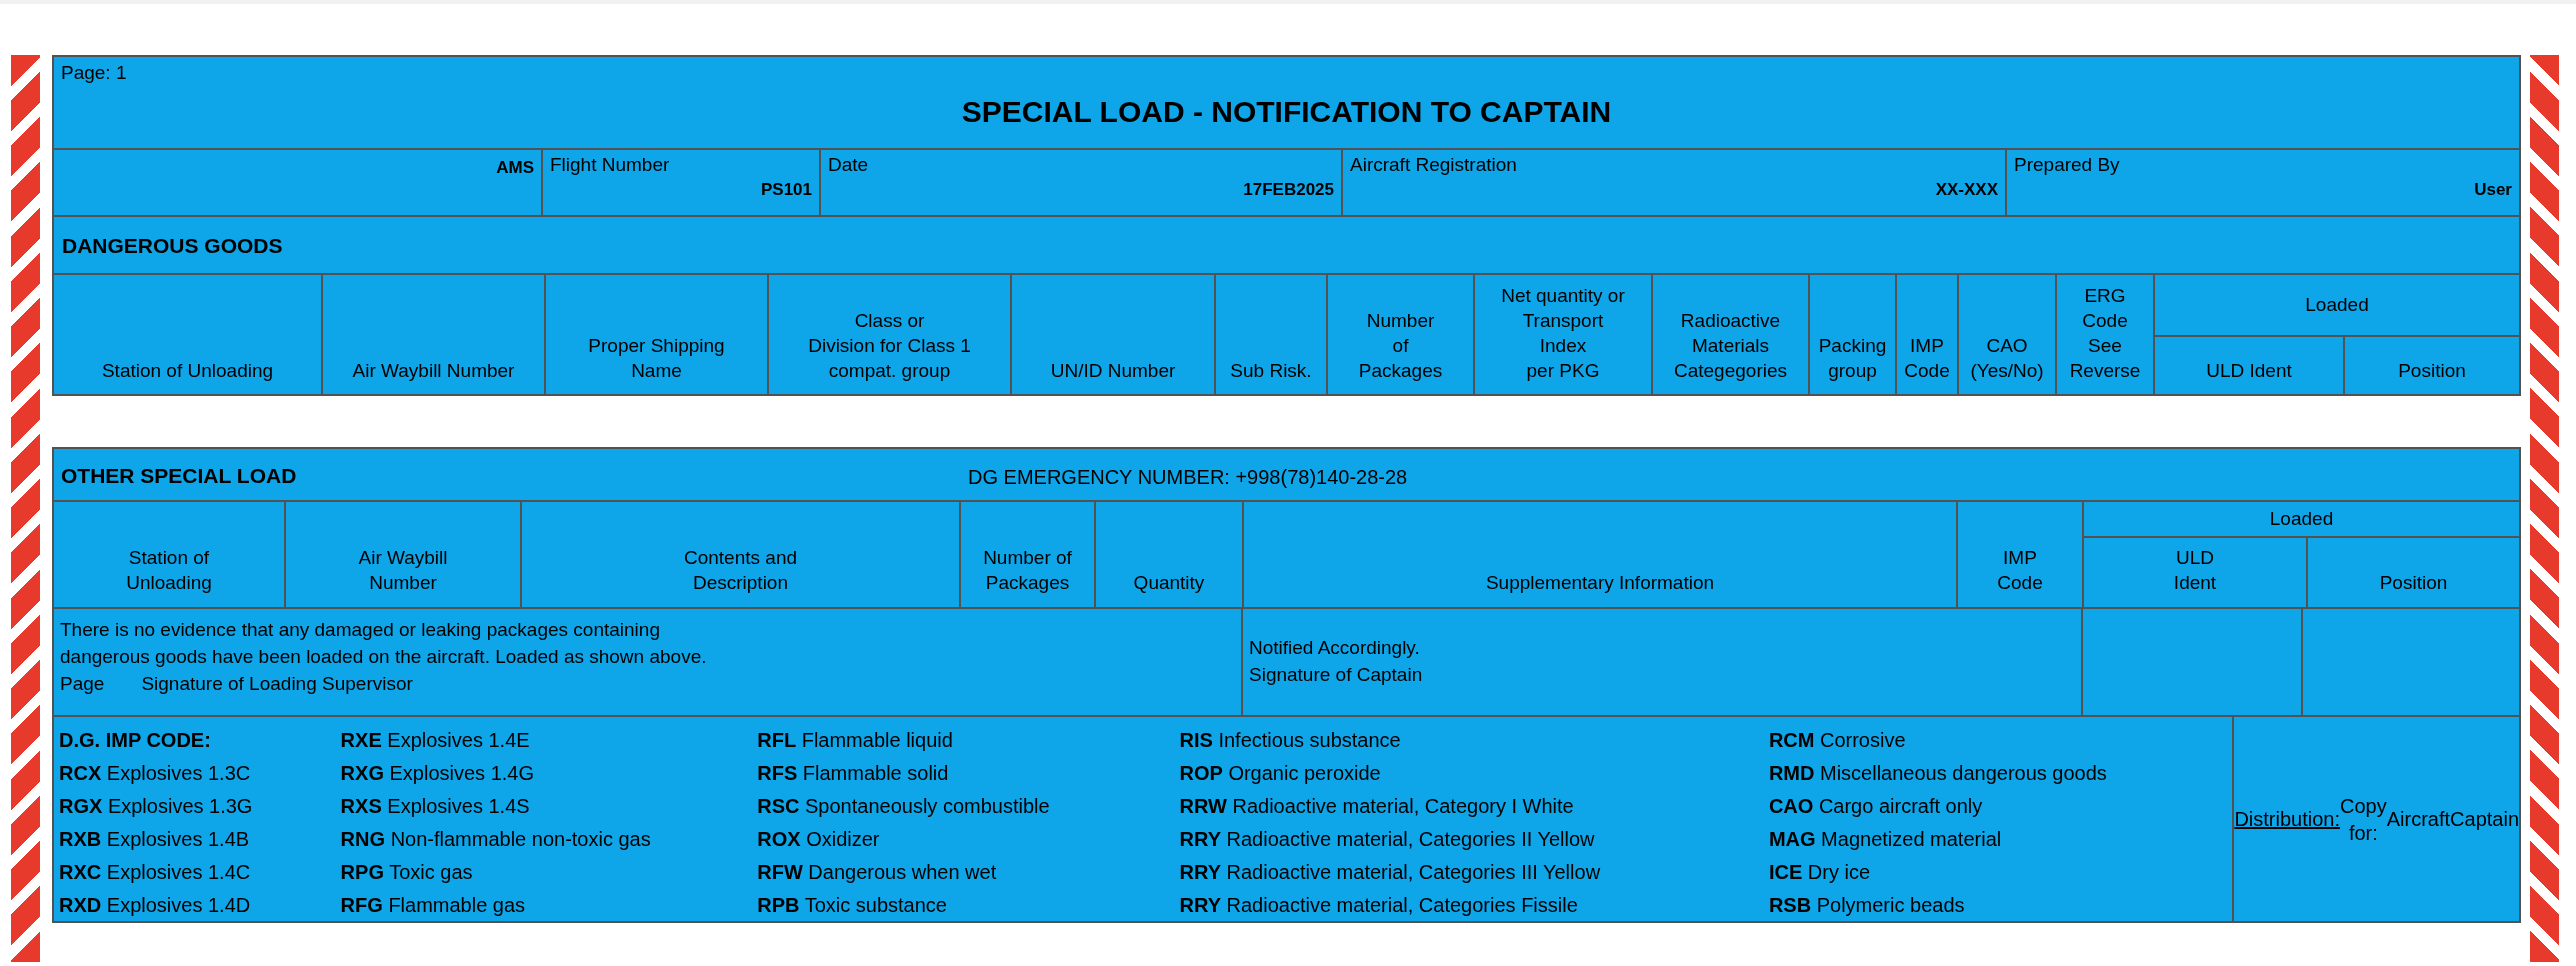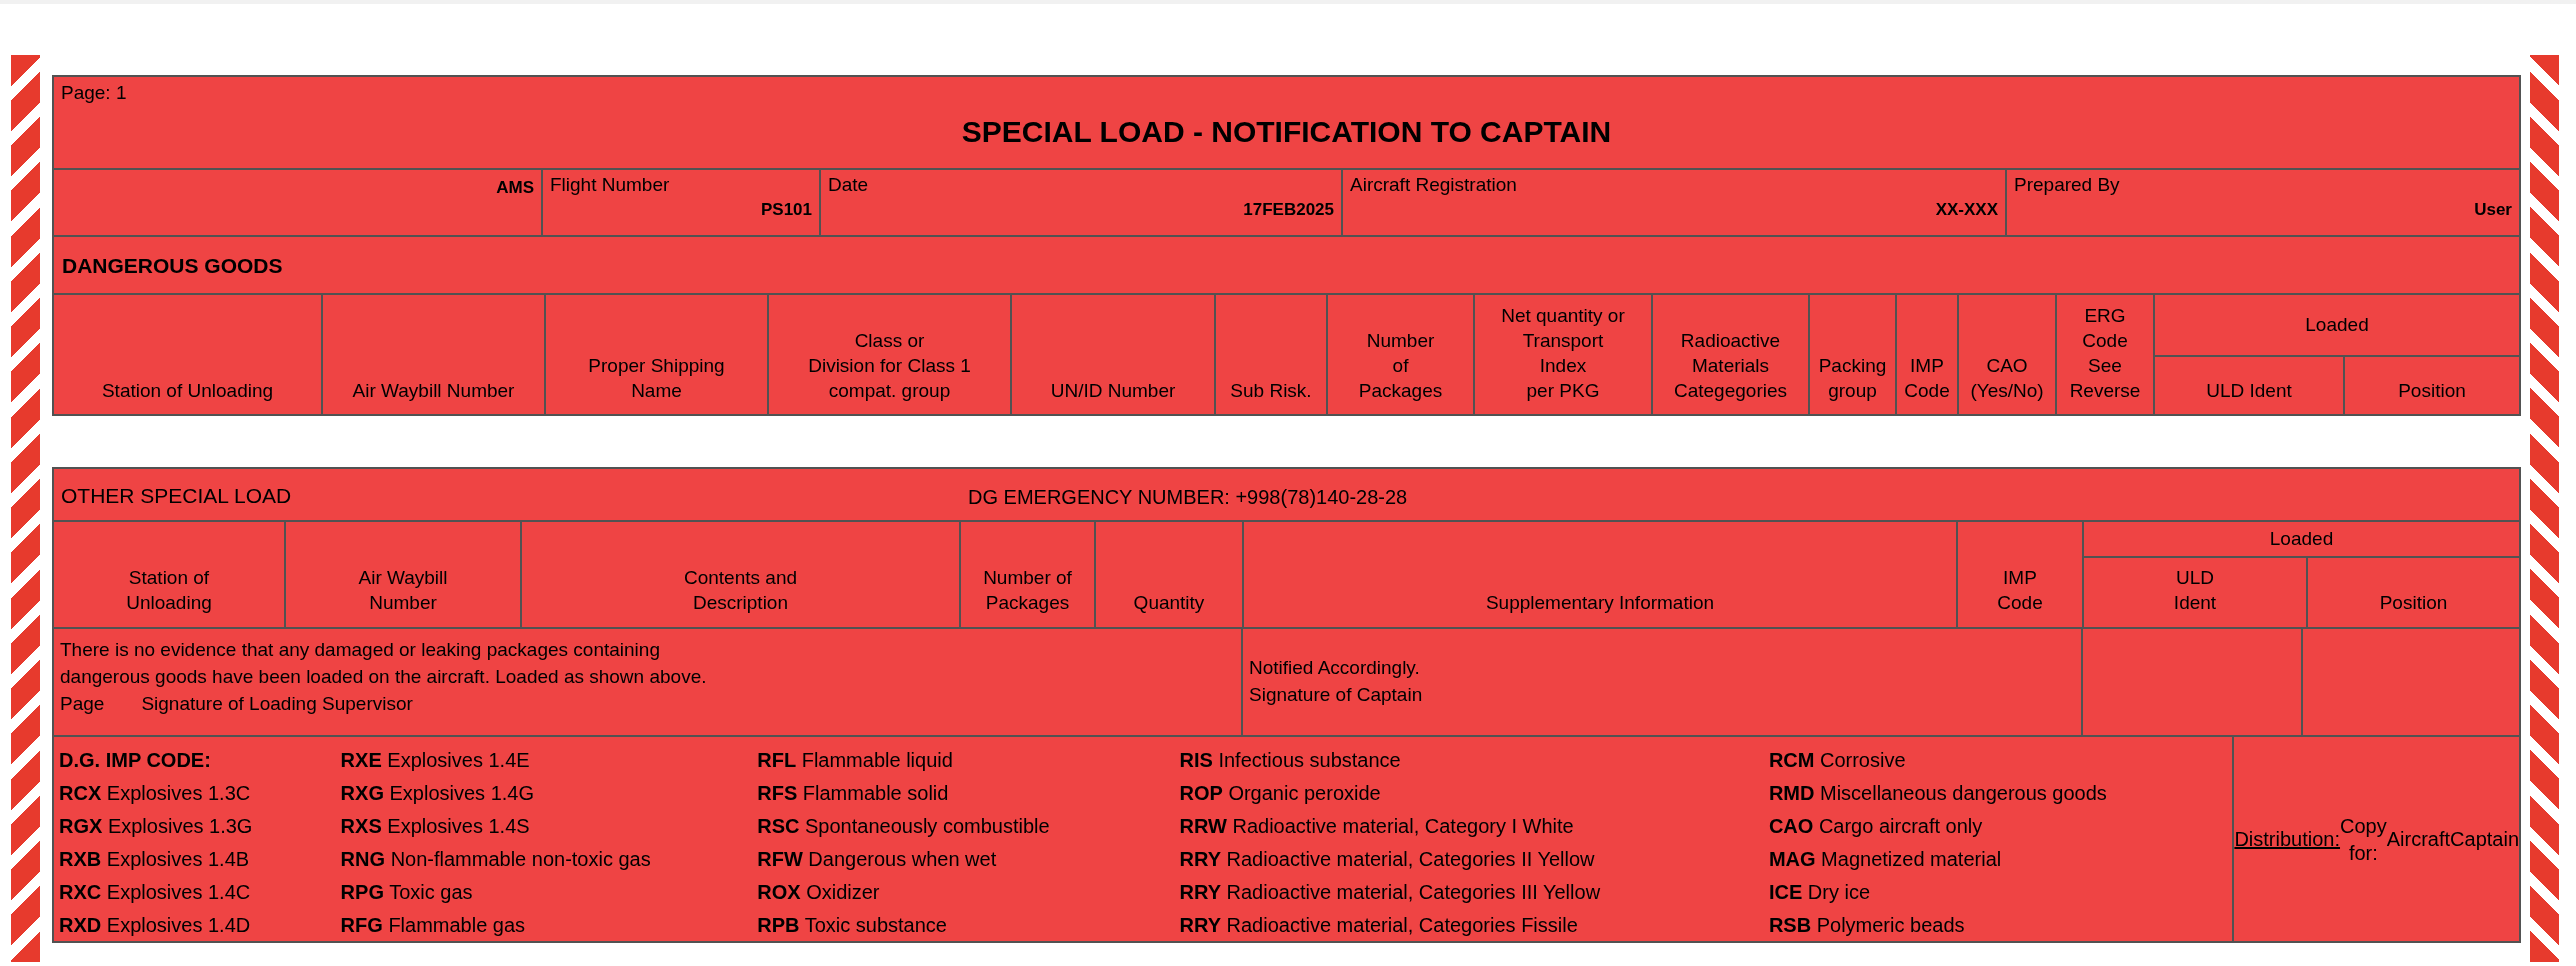--- a/index.html
+++ b/index.html
@@ -17,21 +17,21 @@
     background: #f1f1f1;
   }
   .stripe {
     position: absolute; top: 55px; width: 29px; height: 907px;
   }
   .stripe-left  { left: 11px;  background: repeating-linear-gradient(135deg, #e73a2d 0 22px, #ffffff 22px 32px); }
   .stripe-right { left: 2530px; background: repeating-linear-gradient(45deg,  #e73a2d 0 22px, #ffffff 22px 32px); }
 
   .boxA, .boxB {
     position: absolute; left: 52px; width: 2469px;
-    border: 2px solid #525252; background: #ef4444; margin-top: 20px;
+    border: 2px solid #525252; background: #0ea5e9;
   }
   .boxA { top: 55px;  height: 341px; }
   .boxB { top: 447px; height: 476px; }
 
   
   .r1 { position: relative; height: 93px; border-bottom: 2px solid #525252; }
   .page-num { position: absolute; left: 7px; top: 5px; font-size: 19px; }
   .title { text-align: center; padding-top: 38px; font-size: 30px; font-weight: bold; }
 
   
@@ -61,21 +61,21 @@
   .loaded-top {
     height: 62px; border-bottom: 2px solid #525252;
     display: flex; align-items: center; justify-content: center; font-size: 19px;
   }
   .loaded-bottom { flex: 1; display: flex; }
   .loaded-bottom > div + div { border-left: 2px solid #525252; }
   .uld-dg { width: 188px; } .pos-dg { flex: 1; }
 
   
   .r5 { position: relative; height: 53px; border-bottom: 2px solid #525252; }
-  .osl-title { position: absolute; left: 7px; top: 15px; font-size: 21px; font-weight: normal; }
+  .osl-title { position: absolute; left: 7px; top: 15px; font-size: 21px; font-weight: bold; }
   .dg-emergency { position: absolute; left: 914px; top: 17px; font-size: 20px; }
 
   
   .r6 { display: flex; height: 107px; border-bottom: 2px solid #525252; }
   .r6 > div + div { border-left: 2px solid #525252; }
   .o1{width:230px}.o2{width:236px}.o3{width:439px}.o4{width:135px}
   .o5{width:148px}.o6{width:714px}.o7{width:126px}
   .loaded-group2 { flex: 1; display: flex; flex-direction: column; }
   .loaded-top2 {
     height: 36px; border-bottom: 2px solid #525252;
@@ -240,22 +240,22 @@
         <div><span class="lcode">RXG</span> <span>Explosives 1.4G</span></div>
         <div><span class="lcode">RXS</span> <span>Explosives 1.4S</span></div>
         <div><span class="lcode">RNG</span> <span>Non-flammable non-toxic gas</span></div>
         <div><span class="lcode">RPG</span> <span>Toxic gas</span></div>
         <div><span class="lcode">RFG</span> <span>Flammable gas</span></div>
       </div>
       <div class="lcol l3">
         <div><span class="lcode">RFL</span> <span>Flammable liquid</span></div>
         <div><span class="lcode">RFS</span> <span>Flammable solid</span></div>
         <div><span class="lcode">RSC</span> <span>Spontaneously combustible</span></div>
+        <div><span class="lcode">ROX</span> <span>Oxidizer</span></div>
         <div><span class="lcode">RFW</span> <span>Dangerous when wet</span></div>
-        <div><span class="lcode">ROX</span> <span>Oxidizer</span></div>
         <div><span class="lcode">RPB</span> <span>Toxic substance</span></div>
       </div>
       <div class="lcol l4">
         <div><span class="lcode">RIS</span> <span>Infectious substance</span></div>
         <div><span class="lcode">ROP</span> <span>Organic peroxide</span></div>
         <div><span class="lcode">RRW</span> <span>Radioactive material, Category I White</span></div>
         <div><span class="lcode">RRY</span> <span>Radioactive material, Categories II Yellow</span></div>
         <div><span class="lcode">RRY</span> <span>Radioactive material, Categories III Yellow</span></div>
         <div><span class="lcode">RRY</span> <span>Radioactive material, Categories Fissile</span></div>
       </div>

